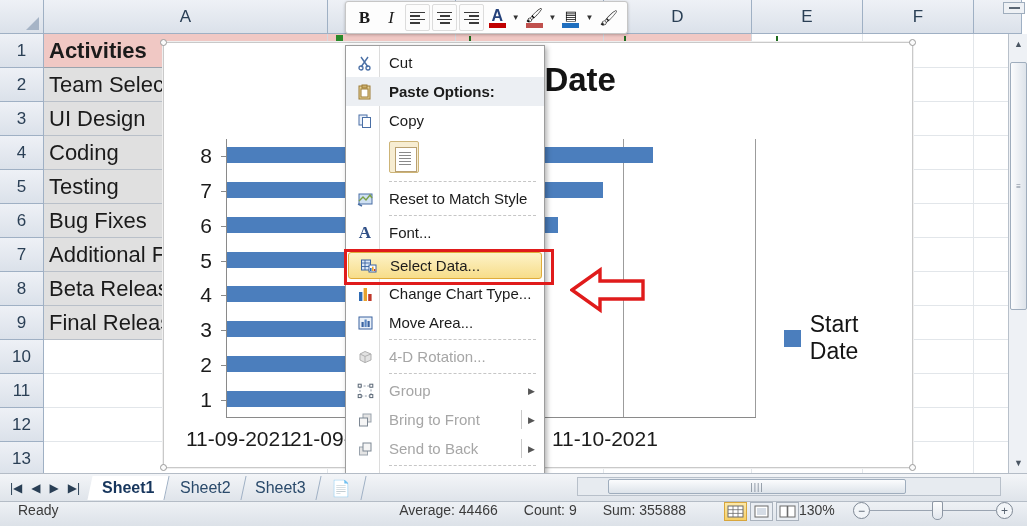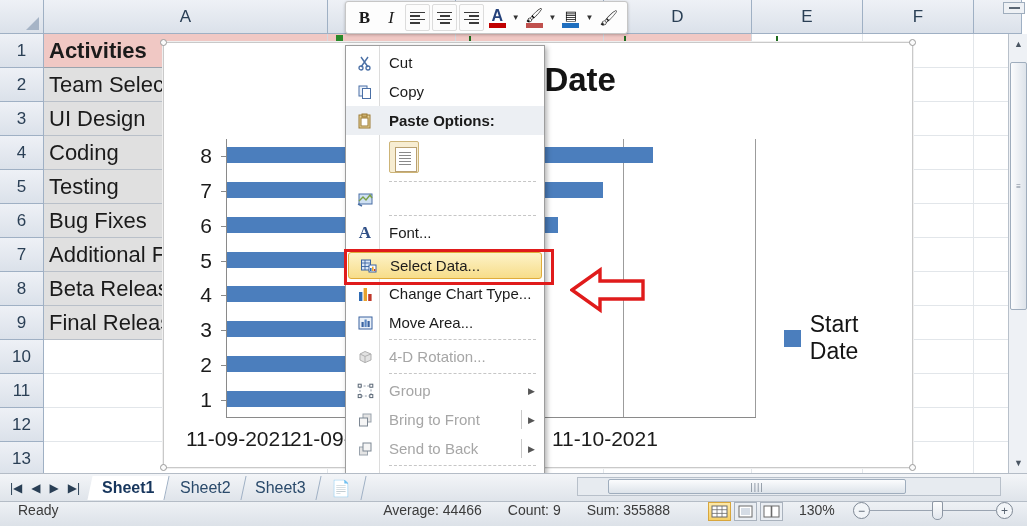--- a/index.html
+++ b/index.html
@@ -178,21 +178,21 @@
   .statusbar {
     position: absolute; left: 0; top: 501px; width: 1027px; height: 29px;
     background: linear-gradient(#eef1f5, #d9dfe6); border-top: 1px solid #b4bcc6;
     display: flex; align-items: flex-start; font-size: 14px; color: #3b3b3b;
   }
   .st-ready { padding-left: 18px; width: 160px; }
   .st-stat { margin-right: 26px; }
   .viewbtns { display: flex; gap: 3px; margin-left: 12px; }
   .vbtn { width: 23px; height: 19px; border: 1px solid #a9b2bd; background: #eaeef3; position: relative; }
   .vbtn.on { background: linear-gradient(#fde9a8, #f6cf66); border-color: #d8a63c; }
-  .zoomtxt { margin-left: 16px; width: 52px; }
+  .zoomtxt { width: 52px; }
   .zoomslider { display: flex; align-items: center; gap: 0; margin-left: 2px; }
   .zcirc { width: 17px; height: 17px; border: 1.4px solid #7d8794; border-radius: 50%;
            display: flex; align-items: center; justify-content: center; font-size: 12px; color: #55606e; background: #f2f5f8; }
   .ztrack { width: 126px; height: 1.6px; background: #9aa4b1; position: relative; }
   .zthumb { position: absolute; left: 62px; top: -9px; width: 11px; height: 19px;
             background: linear-gradient(#fdfdfd,#e2e7ee); border: 1px solid #8c96a3; border-radius: 2px 2px 5px 5px; }
 
   
   .vscroll { position: absolute; right: 0; top: 34px; width: 19px; height: 439px; background: #eef1f5; border-left: 1px solid #b8c0ca; }
   .vs-btn { width: 19px; height: 20px; display: flex; align-items: center; justify-content: center; font-size: 9px; color: #4a5663; }
@@ -500,54 +500,55 @@
       <span class="icon-slot">
         <svg width="16" height="16" viewBox="0 0 16 16">
             <path d="M4 2 L11 12 M11 2 L4 12" stroke="#4a6fa5" stroke-width="1.4" fill="none"></path>
             <circle cx="4" cy="13" r="2" stroke="#4a6fa5" fill="none" stroke-width="1.3"></circle>
             <circle cx="11" cy="13" r="2" stroke="#4a6fa5" fill="none" stroke-width="1.3"></circle>
           </svg>
       </span>
       <span>Cut</span>
     </div>
 
-    <div class="ctx-item">
-      <span class="icon-slot">
-        <svg width="16" height="16" viewBox="0 0 16 16">
-            <rect x="2" y="2" width="8" height="10" fill="#eaf1fa" stroke="#4a6fa5"></rect>
-            <rect x="5.5" y="4.5" width="8" height="10" fill="#fff" stroke="#4a6fa5"></rect>
-          </svg>
-      </span>
-      <span>Copy</span>
-    </div>
-
     <div class="ctx-item bold">
       <span class="icon-slot">
         <svg width="16" height="16" viewBox="0 0 16 16">
             <rect x="2" y="2" width="11" height="13" fill="#e8d49a" stroke="#9c7b35"></rect>
             <rect x="5" y="1" width="5" height="3" fill="#cbb070" stroke="#9c7b35"></rect>
             <rect x="4" y="5" width="7" height="8" fill="#fff" stroke="#9c7b35"></rect>
           </svg>
       </span>
       <span>Paste Options:</span>
     </div>
 
+    <div class="ctx-item">
+      <span class="icon-slot">
+        <svg width="16" height="16" viewBox="0 0 16 16">
+            <rect x="2" y="2" width="8" height="10" fill="#eaf1fa" stroke="#4a6fa5"></rect>
+            <rect x="5.5" y="4.5" width="8" height="10" fill="#fff" stroke="#4a6fa5"></rect>
+          </svg>
+      </span>
+      <span>Copy</span>
+    </div>
+
     <div class="paste-row">
       <div class="paste-icon"></div>
     </div>
     <div class="ctx-sep"></div>
 
     <div class="ctx-item">
       <span class="icon-slot">
         <svg width="17" height="16" viewBox="0 0 17 16">
             <rect x="2" y="3" width="13" height="10" fill="#cfe0f2" stroke="#4a6fa5"></rect>
             <path d="M2 10 L6 6 L9 9 L13 4 L15 7" stroke="#7aa048" stroke-width="1.4" fill="none"></path>
             <path d="M1 13 L5 15" stroke="#4a6fa5" stroke-width="1.4"></path>
           </svg>
       </span>
+      <span>Reset to Match Style</span>
     </div>
     <div class="ctx-sep"></div>
 
     <div class="ctx-item">
       <span class="icon-slot">
         <span style="font-family:'Liberation Serif',serif; font-size:17px; color:#2f4f86; font-weight:bold;">A</span>
       </span>
       <span>Font...</span>
     </div>
     <div class="ctx-sep"></div>

